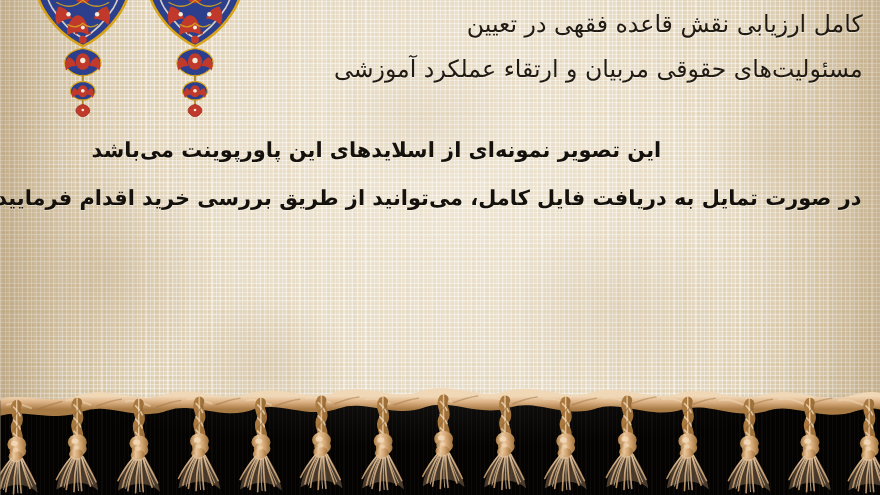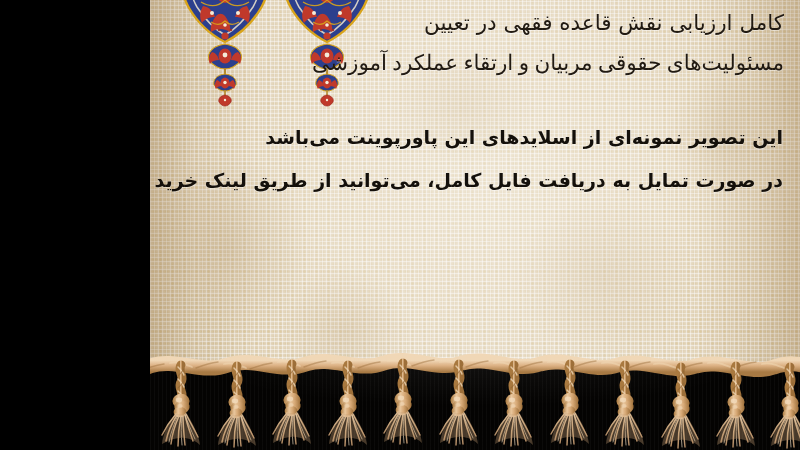--- a/index.html
+++ b/index.html
@@ -1,20 +1,20 @@
 <!DOCTYPE html>
 <html lang="fa" dir="rtl"><head>
 <meta charset="utf-8">
 <style>
   html,body{margin:0;padding:0;background:#000;}
   *{box-sizing:border-box;}
 
   #slide{
     position:relative;
-    width:650px;height:450px;
+    width:800px;height:450px;
     overflow:hidden;
     font-family:"DejaVu Sans","Liberation Sans",sans-serif;
     background:#e3d6bf;
   }
 
   
   .bg-base{
     position:absolute;inset:0;
     background:
       radial-gradient(ellipse 62% 78% at 52% 40%, #ece2d0 0%, #e6dac5 42%, #dccdb2 72%, #cfbd9d 100%);
@@ -81,28 +81,28 @@
     text-align:right;
     direction:rtl;
     color:#211a12;
     font-size:21.5px;
     line-height:41px;
     font-weight:400;
     letter-spacing:0px;
     text-shadow:0 1px 0 rgba(255,255,255,.42);
   }
   .title-line{display:block;white-space:nowrap;}
-  .title-line.l2{ padding-left:0;font-family:Liberation Serif, serif; }
+  .title-line.l2{ padding-left:0; }
 
   .body-block{
     position:absolute;
     right:17px;
     top:116px;
     width:700px;
-    text-align:right;
+    text-align:left;
     direction:rtl;
     color:#14100b;
     font-size:19px;
     line-height:43px;
     font-weight:700;
     font-family:"DejaVu Sans","Liberation Sans",sans-serif;
     text-shadow:0 1px 0 rgba(255,255,255,.40);
   }
   .body-line{display:block;white-space:nowrap;}
 
@@ -223,21 +223,21 @@
     </svg>
   </div>
 
   <div class="title-block">
     <span class="title-line l1">کامل ارزیابی نقش قاعده فقهی در تعیین</span>
     <span class="title-line l2">مسئولیت‌های حقوقی مربیان و ارتقاء عملکرد آموزشی</span>
   </div>
 
   <div class="body-block">
     <span class="body-line">این تصویر نمونه‌ای از اسلایدهای این پاورپوینت می‌باشد</span>
-    <span class="body-line">در صورت تمایل به دریافت فایل کامل، می‌توانید از طریق لینک خرید اقدام مربیان</span>
+    <span class="body-line">در صورت تمایل به دریافت فایل کامل، می‌توانید از طریق بررسی خرید اقدام فرمایید</span>
   </div>
 
   <div class="bottom-band"></div>
 
   <div class="fringe">
     <svg width="800" height="104" viewBox="0 0 800 104" xmlns="http://www.w3.org/2000/svg">
       <defs>
         <linearGradient id="ropeG" x1="0" y1="0" x2="1" y2="0">
           <stop offset="0" stop-color="#a9793f"></stop>
           <stop offset=".35" stop-color="#e9c79e"></stop>

